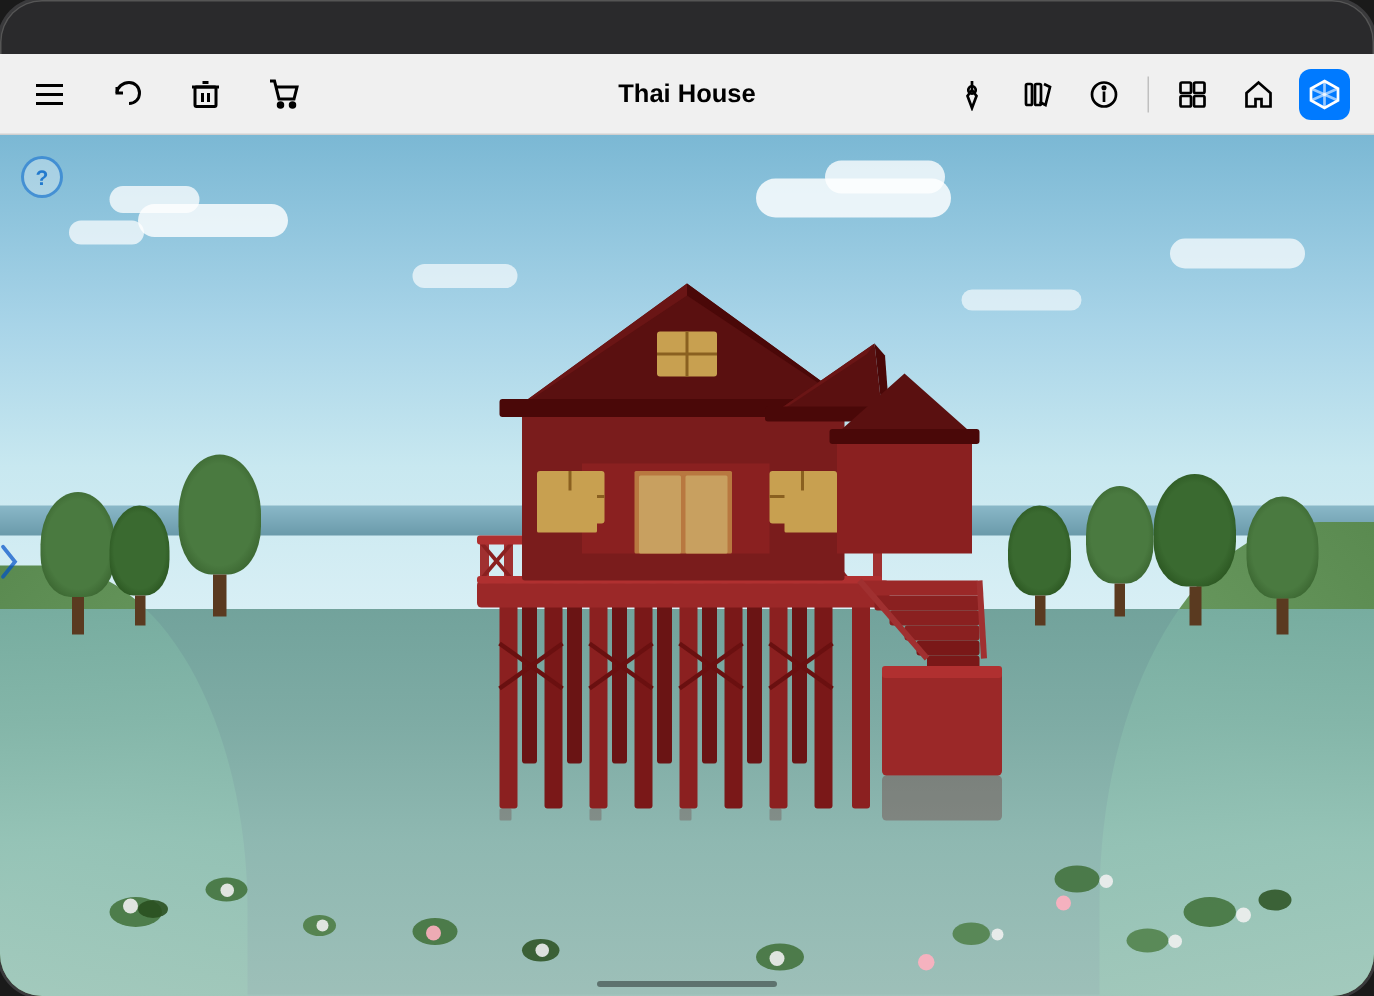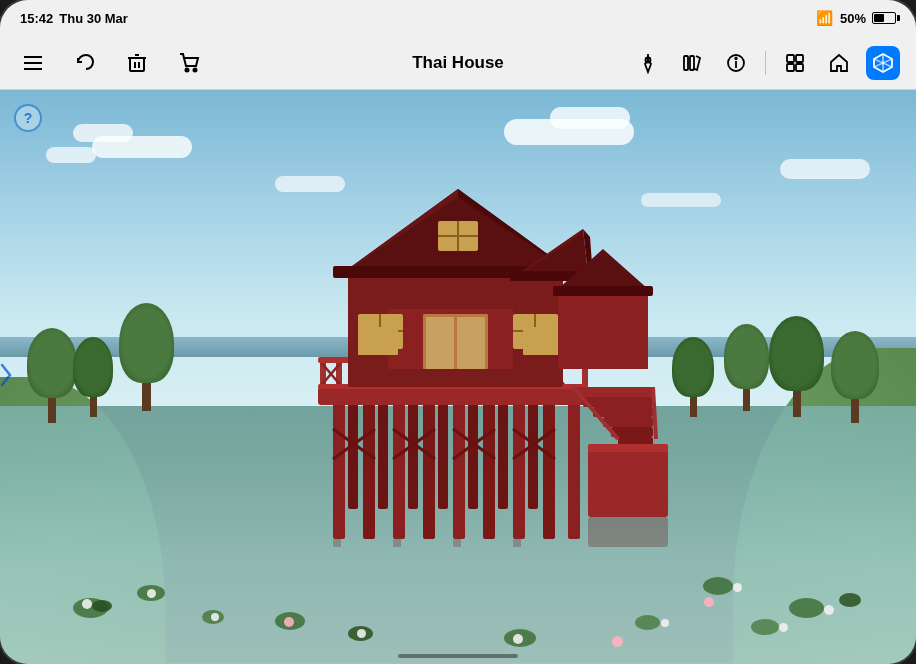--- a/index.html
+++ b/index.html
@@ -271,35 +271,20 @@
       height: 24px;
       background: #c0c0c0;
       margin: 0 2px;
     }
   </style>
 </head>
 <body>
 
 <div class="ipad-frame">
 
-  <div class="status-bar">
-    <div class="status-left">
-      <span>15:42</span>
-      <span>Thu 30 Mar</span>
-    </div>
-    <div class="status-right">
-      <span class="wifi-icon">📶</span>
-      <span>50%</span>
-      <div class="battery-container">
-        <div class="battery-icon">
-            <div class="battery-fill"></div>
-          </div>
-      </div>
-    </div>
-  </div>
 
   <div class="toolbar">
     <div class="toolbar-left">
       <div class="toolbar-btn">
         <svg viewBox="0 0 22 22" fill="none" stroke="currentColor" stroke-width="2">
           <line x1="2" y1="5" x2="20" y2="5"></line>
           <line x1="2" y1="11" x2="20" y2="11"></line>
           <line x1="2" y1="17" x2="20" y2="17"></line>
         </svg>
       </div>

